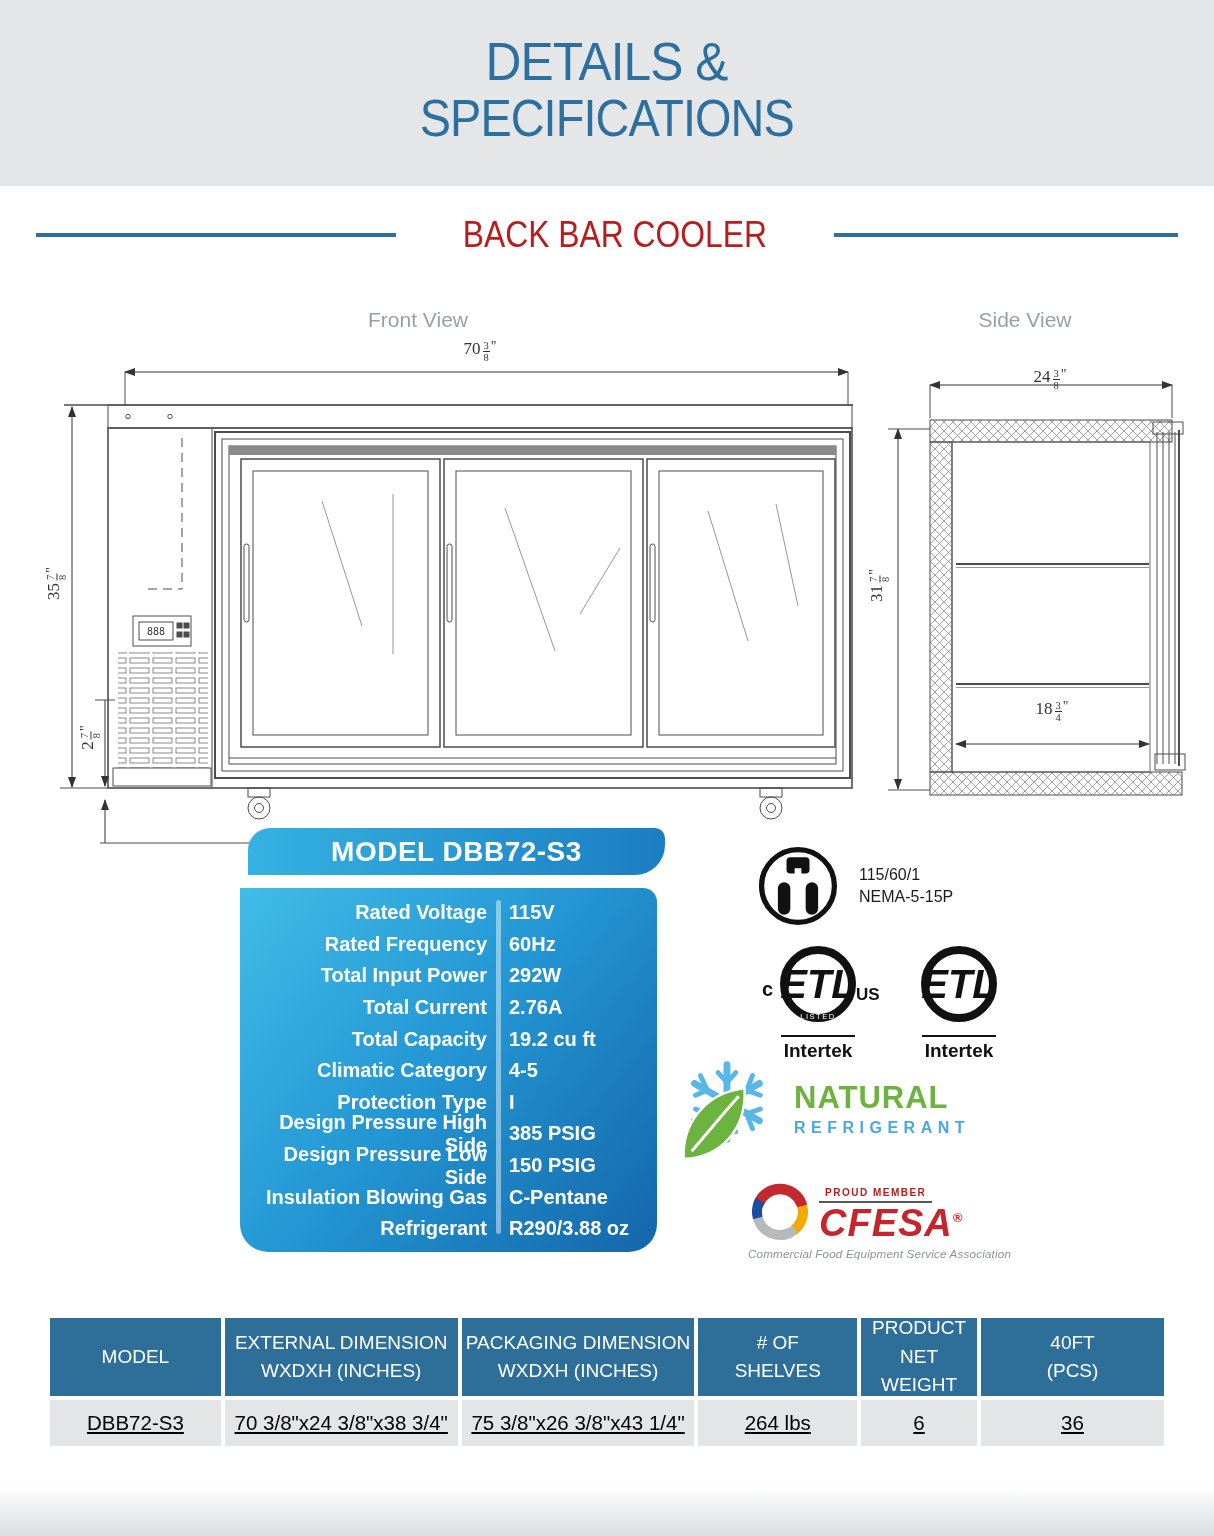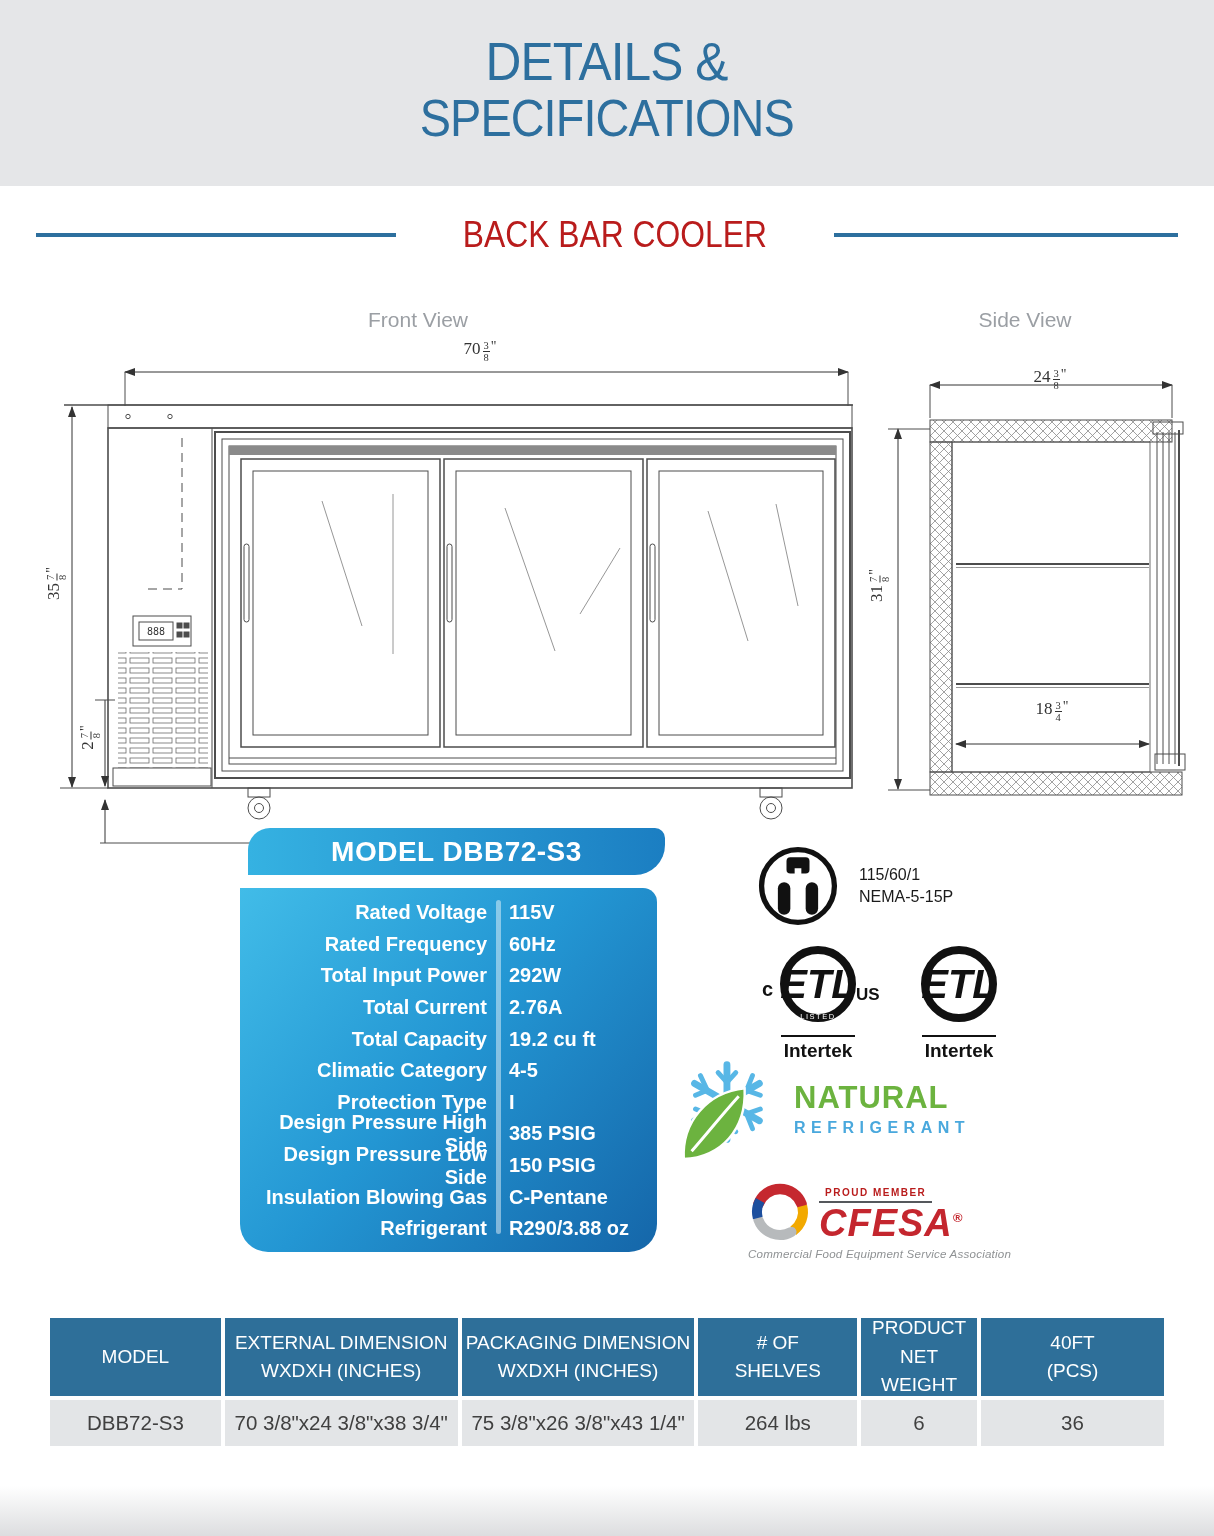--- a/index.html
+++ b/index.html
@@ -79,22 +79,22 @@
   .cf-name{font-size:38px;font-weight:900;font-style:italic;color:#c4262e;
            letter-spacing:1px;line-height:1;margin-top:1px;}
   .cf-name sup{font-size:13px;}
   .cf-tagline{font-size:11.6px;font-style:italic;color:#8f9294;margin-top:3px;letter-spacing:.2px;}
 
   
   .spec-table{position:absolute;left:50px;top:1318px;width:1114px;display:grid;
               grid-template-columns:168fr 229fr 229fr 156fr 114fr 180fr;gap:4px;}
   .th{background:#2e6f99;color:#fff;height:78px;display:flex;flex-direction:column;
       justify-content:center;text-align:center;font-size:19px;font-weight:500;line-height:1.5;}
-  .td{background:#e3e5e7;color:#404040;height:46px;display:flex;align-items:center;
-      justify-content:center;font-size:20.5px;font-weight:500;}
+  .td{background:#e3e5e7;color:#000000;height:46px;display:flex;align-items:center;
+      justify-content:center;font-size:20.5px;font-weight:500;text-decoration:underline;}
 
   .footer-fade{position:absolute;left:0;bottom:0;width:1214px;height:50px;
                background:linear-gradient(180deg,#ffffff,#dcdddf);}
 </style>
 </head>
 <body>
 
 <div class="page">
 
   <div class="top-band"></div>

